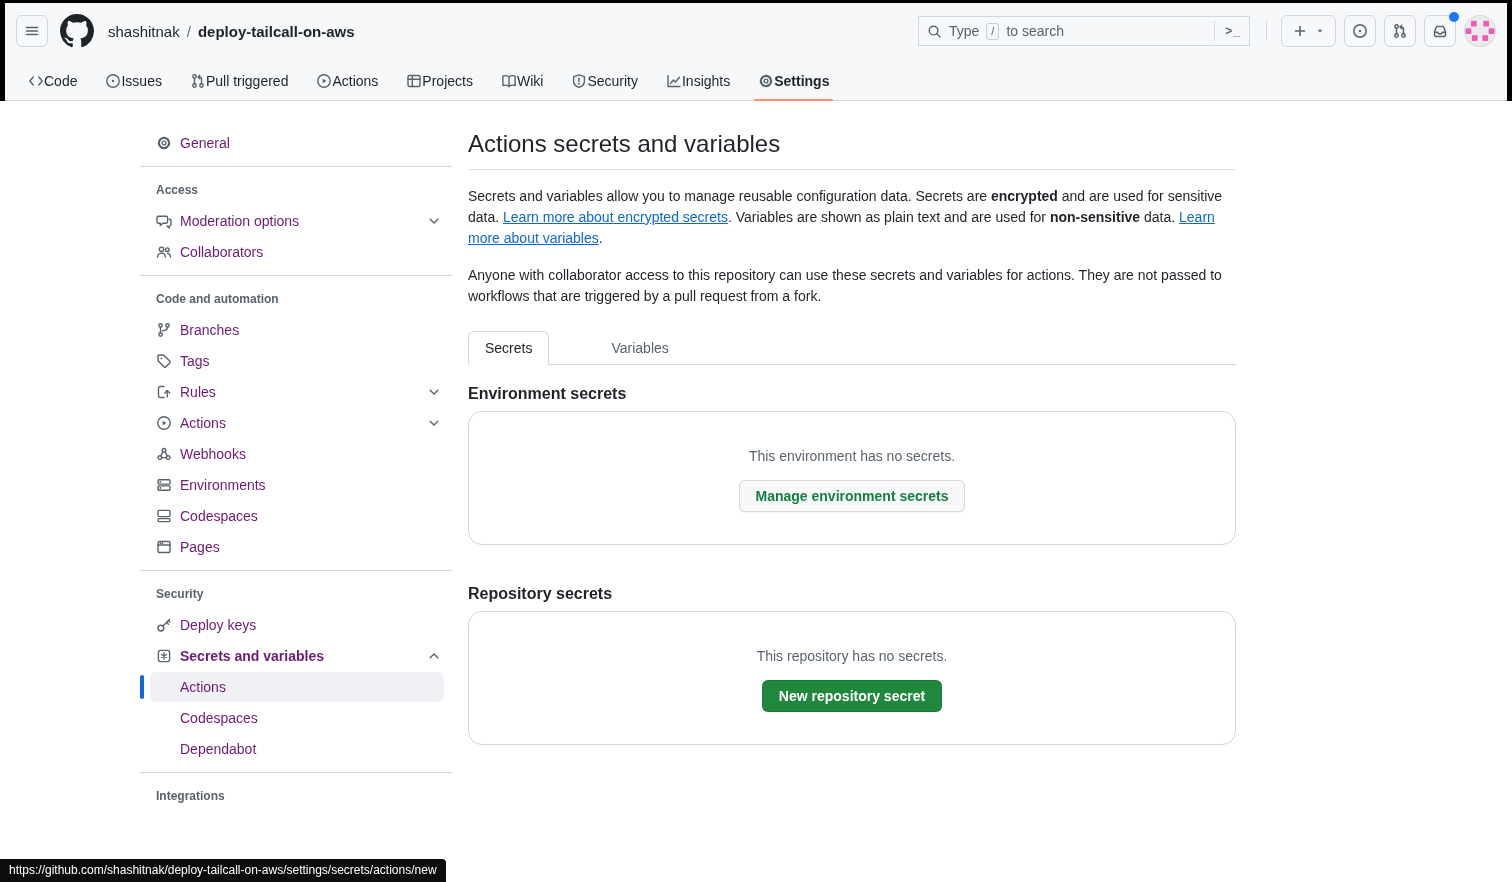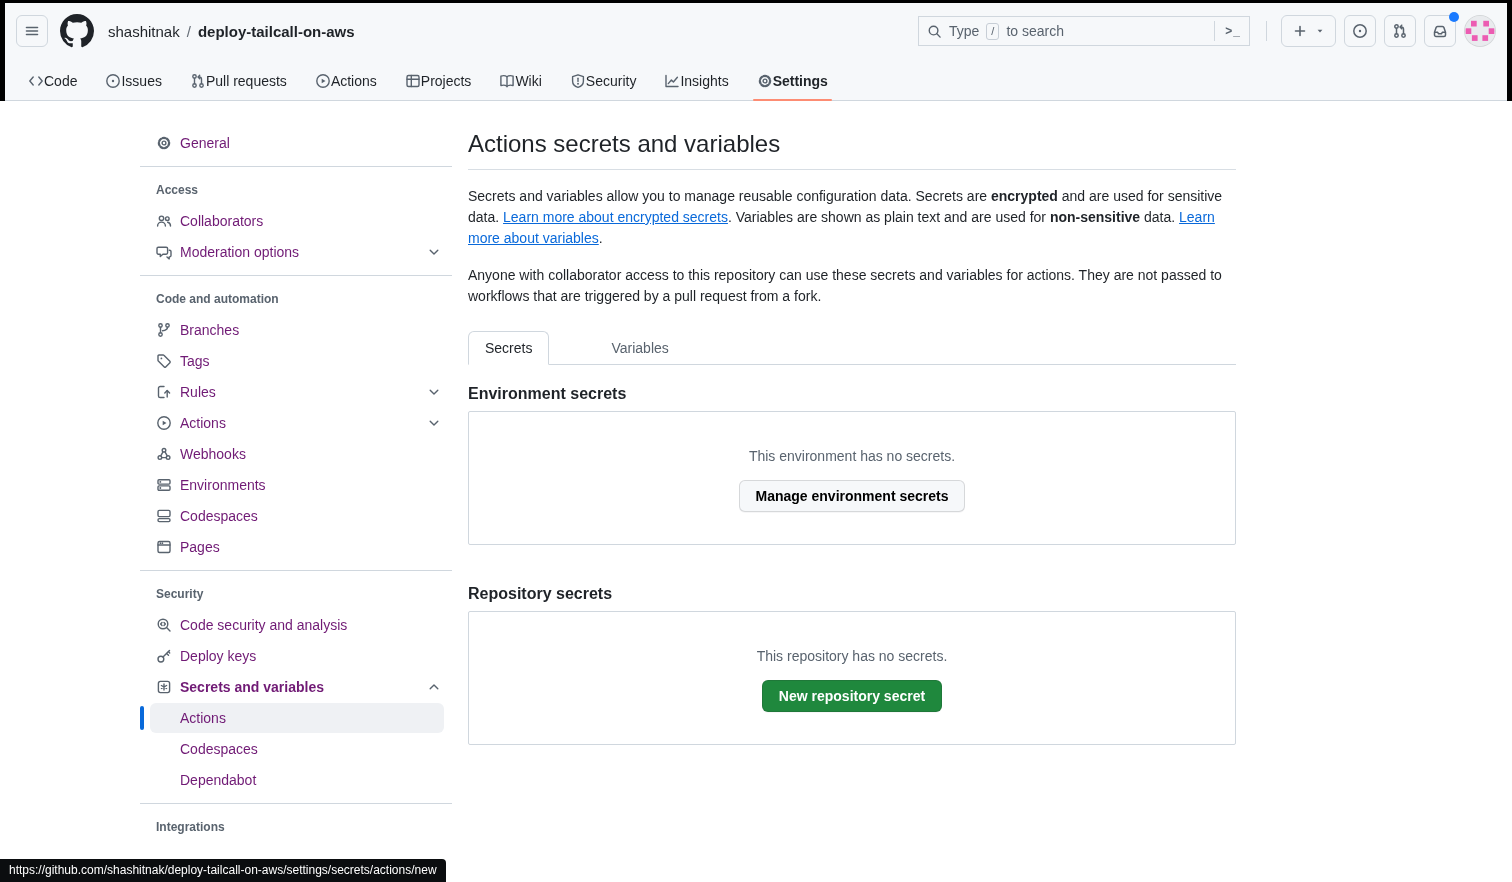--- a/index.html
+++ b/index.html
@@ -106,25 +106,25 @@
   .para a { color:#0969da; text-decoration:underline; cursor:pointer; }
   .para strong { font-weight:700; }
   .tabnav { border-bottom:1px solid #d0d7de; margin-top:24px; display:flex;gap:45px; }
   .tab {
     padding:8px 16px; font-size:14px; color:#59636e; cursor:pointer;
     border:1px solid transparent; margin-bottom:-1px; border-radius:6px 6px 0 0;
   }
   .tab.active { background:#fff; border-color:#d0d7de; border-bottom-color:#fff; color:#1f2328; }
   h2.sec { font-size:16px; font-weight:700; margin:20px 0 8px; }
   h2.sec.spaced { margin-top:40px; }
-  .empty-box { border:1px solid #d0d7de; border-radius:2px; text-align:center; padding:28px 0 32px; }
+  .empty-box { border:1px solid #d0d7de; border-radius:14px; text-align:center; padding:28px 0 32px; }
   .empty-box p { color:#59636e; font-size:14px; margin:8px 0 16px; }
   .btn {
     font-size:14px; font-weight:600; line-height:20px; padding:5px 16px; border-radius:6px;
-    border:1px solid rgba(31,35,40,0.15); background:#f6f8fa; color:#000000;
+    border:1px solid rgba(31,35,40,0.15); background:#f6f8fa; color:#15803d;
     cursor:pointer; font-family:inherit; box-shadow:0 1px 0 rgba(31,35,40,0.04);
   }
   .btn-primary { background:#1f883d; color:#fff; }
 
   
   .status-tooltip {
     position:absolute; left:0; bottom:0; z-index:70; background:#0b0d0f; color:#fff;
     font-size:12px; line-height:14px; padding:4px 9px 5px; border-radius:0 4px 0 0;
     white-space:nowrap;
   }
@@ -228,21 +228,21 @@
         <span>Issues</span>
       </div>
       <div class="navtab">
         <svg viewBox="0 0 16 16" width="16" height="16" fill="none" stroke="currentColor" stroke-width="1.4" stroke-linecap="round" stroke-linejoin="round">
           <circle cx="4.5" cy="3.5" r="1.7"></circle>
           <circle cx="4.5" cy="12.5" r="1.7"></circle>
           <circle cx="11.5" cy="12.5" r="1.7"></circle>
           <path d="M4.5 5.3v5.4M11.5 10.7V6.3a2.3 2.3 0 0 0-2.3-2.3h-1"></path>
           <path d="M9.7 2.2 8.2 4l1.5 1.8"></path>
         </svg>
-        <span>Pull requests</span>
+        <span>Pull triggered</span>
       </div>
       <div class="navtab">
         <svg viewBox="0 0 16 16" width="16" height="16" fill="none" stroke="currentColor" stroke-width="1.4" stroke-linecap="round" stroke-linejoin="round">
           <circle cx="8" cy="8" r="6.2"></circle>
           <path d="M6.7 5.7v4.6L10.5 8z" fill="currentColor" stroke="none"></path>
         </svg>
         <span>Actions</span>
       </div>
       <div class="navtab">
         <svg viewBox="0 0 16 16" width="16" height="16" fill="none" stroke="currentColor" stroke-width="1.4" stroke-linecap="round" stroke-linejoin="round">
@@ -287,41 +287,41 @@
       <aside id="sidebar">
           <div class="sb-item">
             <svg viewBox="0 0 16 16" width="16" height="16" fill="none" stroke="currentColor" stroke-width="1.4" stroke-linecap="round" stroke-linejoin="round" class="ic">
               <circle cx="8" cy="8" r="5.1" stroke-width="2.3" stroke-dasharray="2.65 1.75"></circle>
               <circle cx="8" cy="8" r="1.9" stroke-width="1.4"></circle>
             </svg>
             <span>General</span>
           </div>
           <div class="sb-divider"></div>
           <div class="sb-head">Access</div>
-          <div class="sb-item">
-            <svg viewBox="0 0 16 16" width="16" height="16" fill="none" stroke="currentColor" stroke-width="1.4" stroke-linecap="round" stroke-linejoin="round" class="ic">
-              <circle cx="5.5" cy="5.3" r="2.2"></circle>
-              <path d="M1.6 13c0-2.2 1.7-3.9 3.9-3.9S9.4 10.8 9.4 13"></path>
-              <circle cx="11.3" cy="5.7" r="1.8"></circle>
-              <path d="M11.7 9.3c1.7.4 2.8 1.9 2.8 3.7"></path>
-            </svg>
-            <span>Collaborators</span>
-          </div>
           <div class="sb-item">
             <svg viewBox="0 0 16 16" width="16" height="16" fill="none" stroke="currentColor" stroke-width="1.4" stroke-linecap="round" stroke-linejoin="round" class="ic">
               <path d="M2.3 3.2h7.9c.8 0 1.4.6 1.4 1.4v4.2c0 .8-.6 1.4-1.4 1.4H6.9l-2.6 2.3v-2.3H2.3c-.7 0-1.3-.6-1.3-1.4V4.6c0-.8.6-1.4 1.3-1.4z"></path>
               <path d="M13.2 6.2h.4c.8 0 1.4.6 1.4 1.4v3.9c0 .8-.6 1.4-1.4 1.4h-.4v2l-2.2-2"></path>
             </svg>
             <span>Moderation options</span>
             <span class="chev">
               <svg viewBox="0 0 16 16" width="16" height="16" fill="none" stroke="currentColor" stroke-width="1.4" stroke-linecap="round" stroke-linejoin="round">
                 <path d="M4.2 6.3 8 10.1l3.8-3.8"></path>
               </svg>
             </span>
           </div>
+          <div class="sb-item">
+            <svg viewBox="0 0 16 16" width="16" height="16" fill="none" stroke="currentColor" stroke-width="1.4" stroke-linecap="round" stroke-linejoin="round" class="ic">
+              <circle cx="5.5" cy="5.3" r="2.2"></circle>
+              <path d="M1.6 13c0-2.2 1.7-3.9 3.9-3.9S9.4 10.8 9.4 13"></path>
+              <circle cx="11.3" cy="5.7" r="1.8"></circle>
+              <path d="M11.7 9.3c1.7.4 2.8 1.9 2.8 3.7"></path>
+            </svg>
+            <span>Collaborators</span>
+          </div>
           <div class="sb-divider"></div>
           <div class="sb-head">Code and automation</div>
           <div class="sb-item">
             <svg viewBox="0 0 16 16" width="16" height="16" fill="none" stroke="currentColor" stroke-width="1.4" stroke-linecap="round" stroke-linejoin="round" class="ic">
               <circle cx="4.5" cy="3.5" r="1.7"></circle>
               <circle cx="4.5" cy="12.5" r="1.7"></circle>
               <circle cx="11.5" cy="3.5" r="1.7"></circle>
               <path d="M4.5 5.3v5.4"></path>
               <path d="M11.5 5.3c0 2.4-2.4 3.2-5 3.4"></path>
             </svg>
@@ -386,28 +386,20 @@
           <div class="sb-item">
             <svg viewBox="0 0 16 16" width="16" height="16" fill="none" stroke="currentColor" stroke-width="1.4" stroke-linecap="round" stroke-linejoin="round" class="ic">
               <rect x="2" y="2.5" width="12" height="11" rx="1.5"></rect>
               <path d="M2 6h12"></path>
               <path d="M4.4 4.2h.01M6.4 4.2h.01" stroke-width="1.7"></path>
             </svg>
             <span>Pages</span>
           </div>
           <div class="sb-divider"></div>
           <div class="sb-head">Security</div>
-          <div class="sb-item">
-            <svg viewBox="0 0 16 16" width="16" height="16" fill="none" stroke="currentColor" stroke-width="1.4" stroke-linecap="round" stroke-linejoin="round" class="ic">
-              <circle cx="7" cy="7" r="4.8"></circle>
-              <path d="M10.8 10.8 14 14"></path>
-              <path d="M6 5.6 4.6 7 6 8.4M8 5.6 9.4 7 8 8.4"></path>
-            </svg>
-            <span>Code security and analysis</span>
-          </div>
           <div class="sb-item">
             <svg viewBox="0 0 16 16" width="16" height="16" fill="none" stroke="currentColor" stroke-width="1.4" stroke-linecap="round" stroke-linejoin="round" class="ic">
               <circle cx="4.9" cy="11.1" r="2.9"></circle>
               <path d="M7 9 13.5 2.5"></path>
               <path d="M10.6 5.4l1.9 1.9M12.4 3.6l1.3 1.3"></path>
             </svg>
             <span>Deploy keys</span>
           </div>
           <div class="sb-item bold">
             <svg viewBox="0 0 16 16" width="16" height="16" fill="none" stroke="currentColor" stroke-width="1.4" stroke-linecap="round" stroke-linejoin="round" class="ic">

